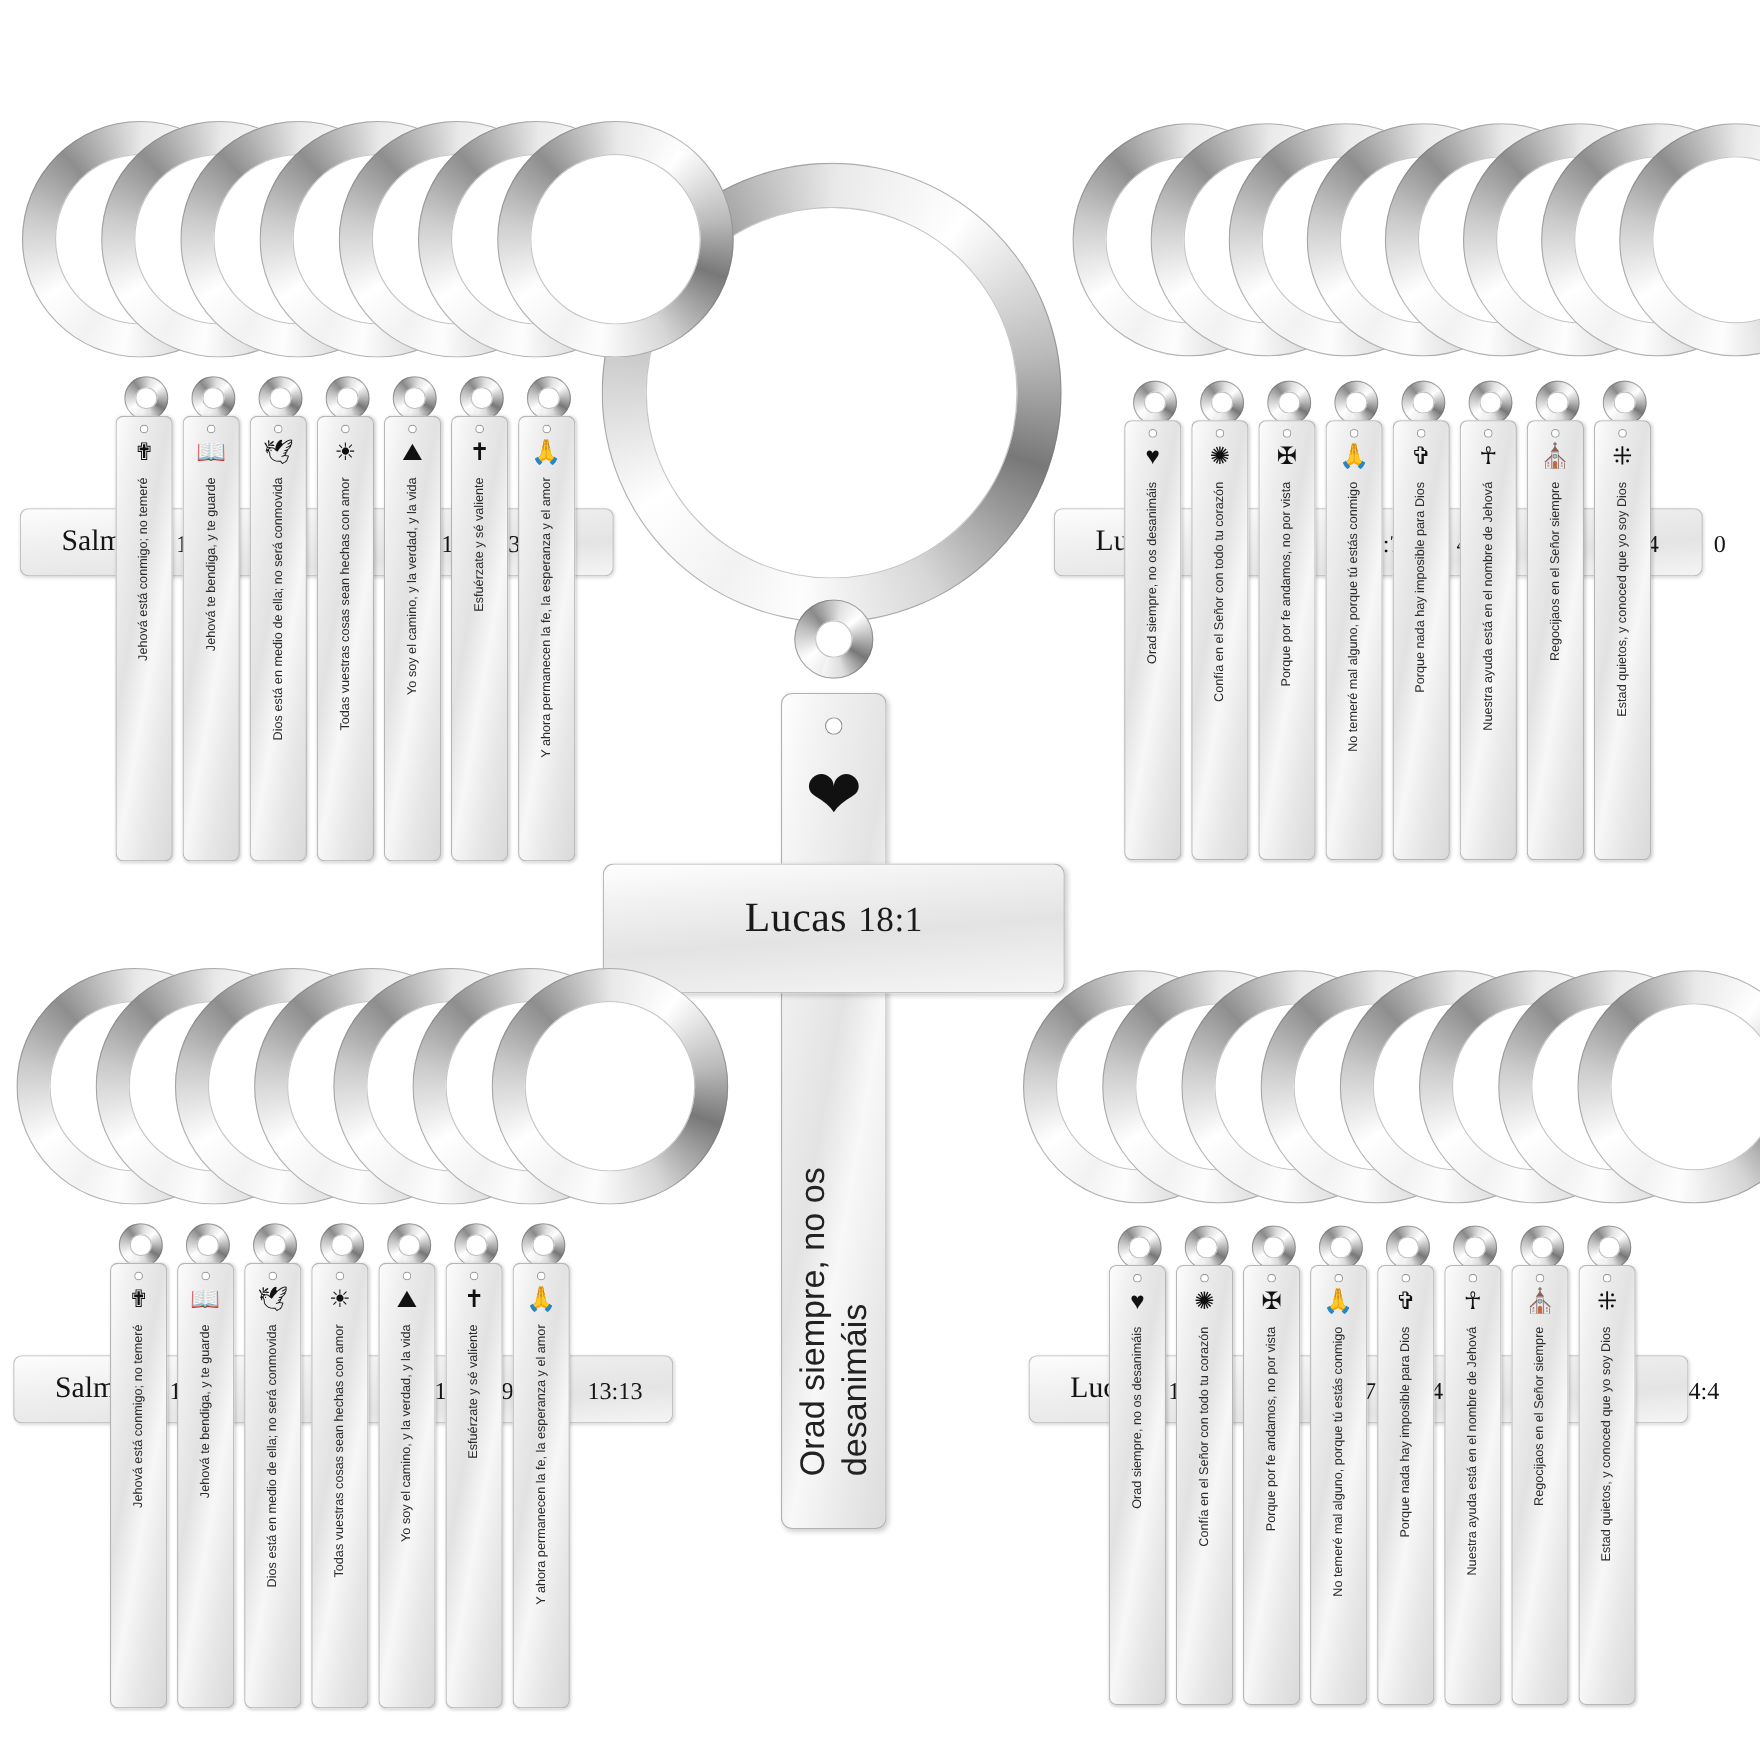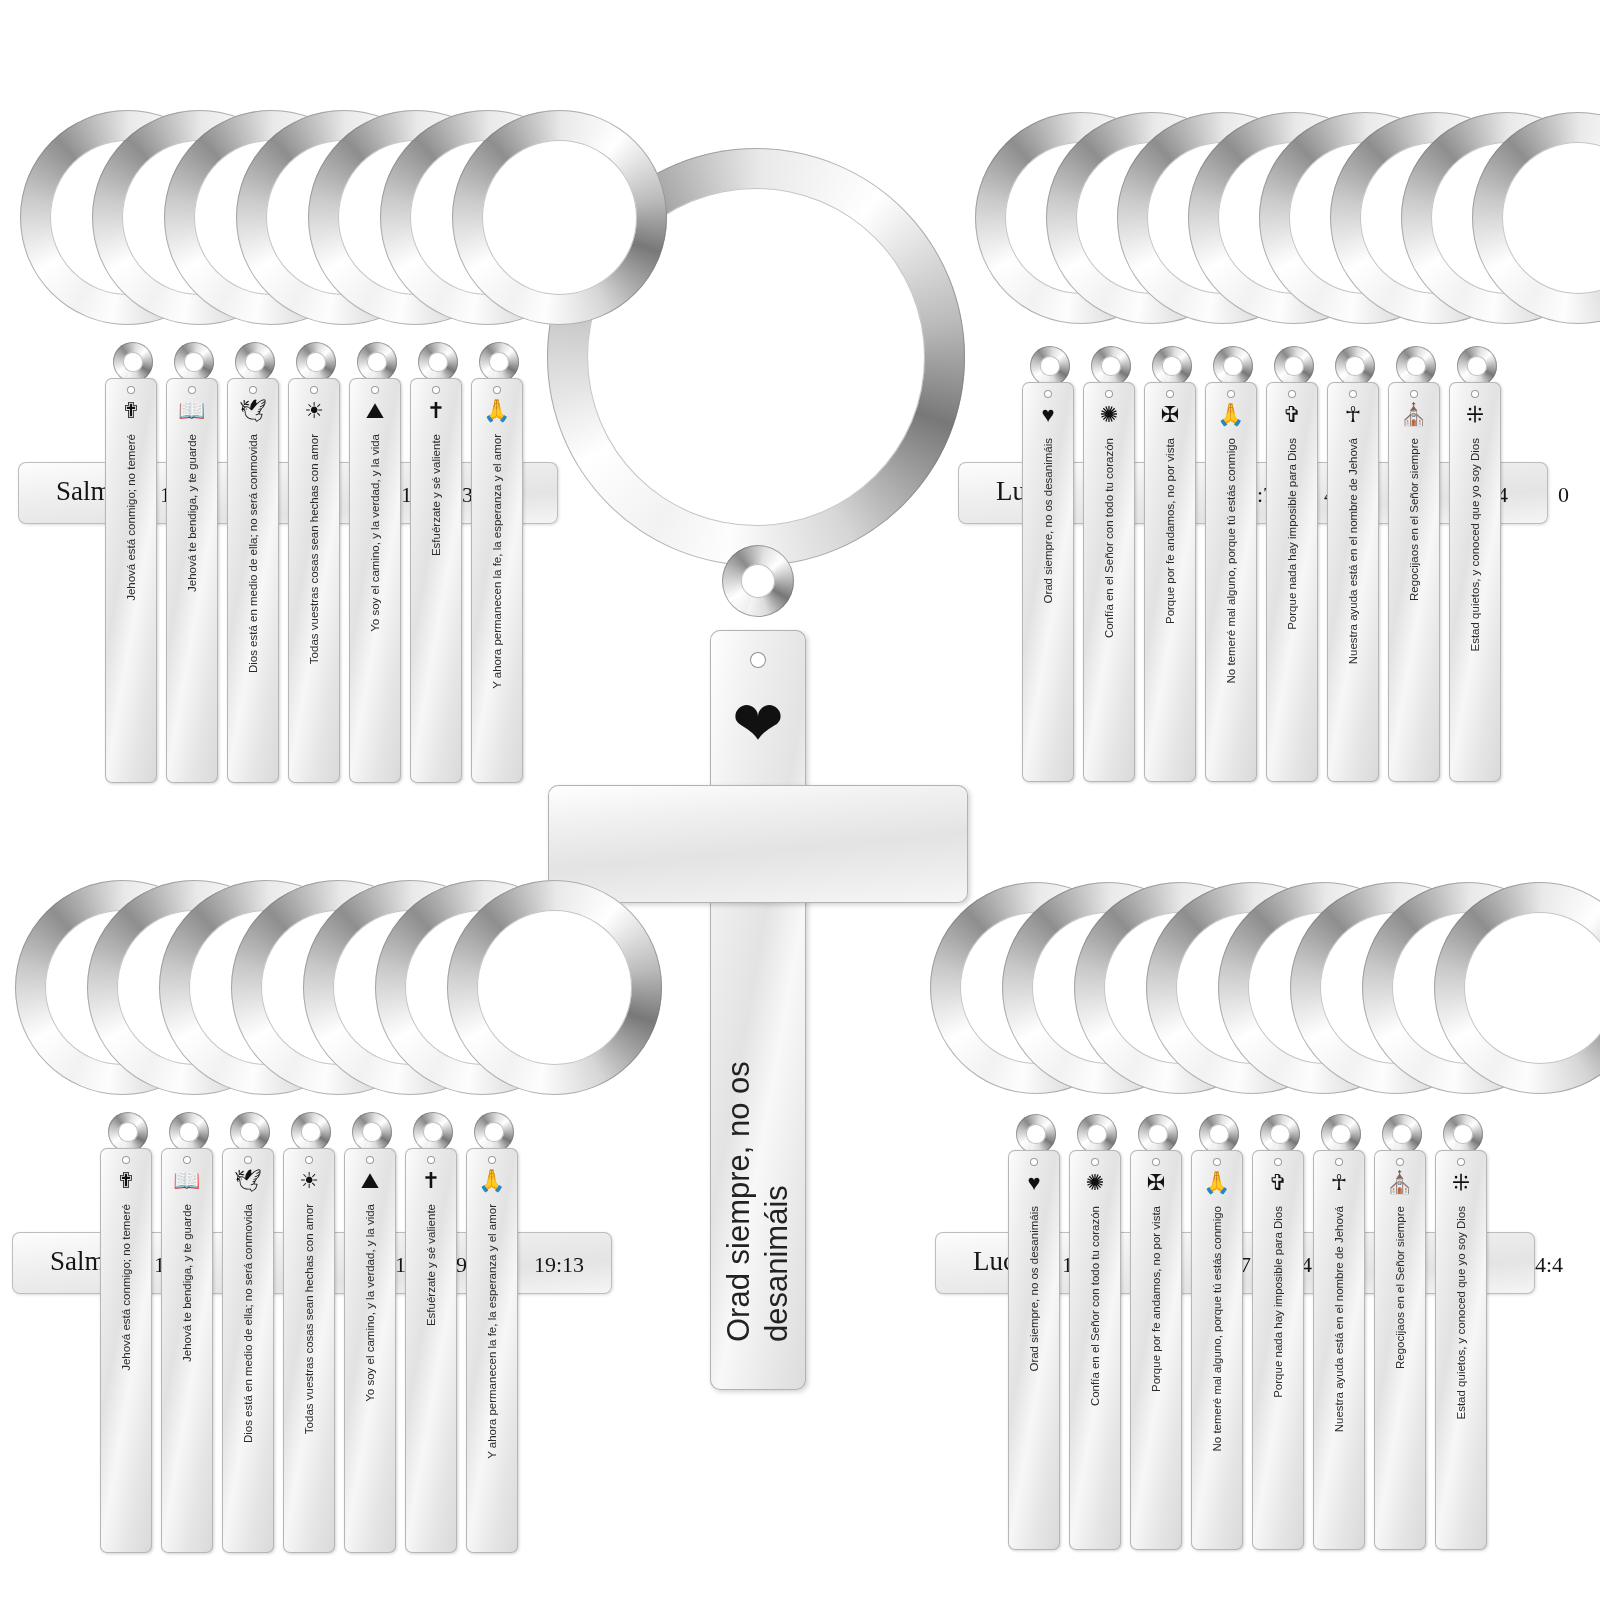--- a/index.html
+++ b/index.html
@@ -74,20 +74,23 @@
 <body>
 
 <div class="ring" id="hero-ring"></div>
 <div class="smallring" id="hero-small-ring"></div>
 
 <div id="hero-cross" class="crossplate">
   <div class="vpart"></div>
   <div class="hpart"></div>
   <div class="hole"></div>
   <div class="heart">❤</div>
+  <div class="book">
+    <span>Lucas</span><span class="num">18:1</span>
+  </div>
   <div class="verse">
     <span>Orad siempre, no os desanimáis</span>
   </div>
 </div>
 
 <div id="groups-layer">
     <div class="ring" style="left: 20px; top: 110px; width: 215px; height: 215px; z-index: 5;"></div>
     <div class="ring" style="left: 92px; top: 110px; width: 215px; height: 215px; z-index: 6;"></div>
     <div class="ring" style="left: 164px; top: 110px; width: 215px; height: 215px; z-index: 7;"></div>
     <div class="ring" style="left: 236px; top: 110px; width: 215px; height: 215px; z-index: 8;"></div>
@@ -255,21 +258,21 @@
     <div class="ring" style="left: 447px; top: 880px; width: 215px; height: 215px; z-index: 11;"></div>
     <div class="groupcross" style="left: 12px; top: 1232px; width: 600px; height: 62px; z-index: 20;">
       <div class="gh" style="width: 600px;"></div>
       <div class="gtext">
         <i class="book-name" style="left: 38px; top: 6px;">Salmos</i>
         <i class="book-num" style="left: 142px; top: 12px;">118:6</i>
         <i class="book-num" style="left: 210px; top: 12px;">:24</i>
         <i class="book-num" style="left: 288px; top: 12px;">5</i>
         <i class="book-num" style="left: 366px; top: 12px;">6:14</i>
         <i class="book-num" style="left: 444px; top: 12px;">9</i>
-        <i class="book-num" style="left: 522px; top: 12px;">19:13</i>
+        <i class="book-num" style="left: 522px; top: 12px;">13:13</i>
       </div>
     </div>
     <div class="smallring" style="left: 108px; top: 1112px; width: 40px; height: 40px; z-index: 15;"></div>
     <div class="bar" style="left: 100px; top: 1148px; width: 52px; height: 405px; z-index: 30;">
       <div class="hole"></div>
       <div class="glyph">✟</div>
       <div class="vtext">
         <span>Jehová está conmigo; no temeré</span>
       </div>
     </div>

